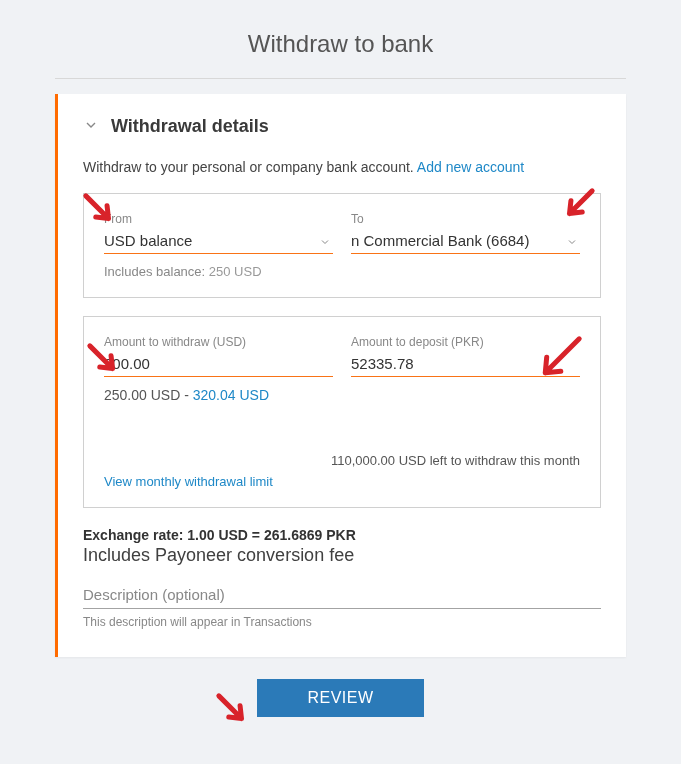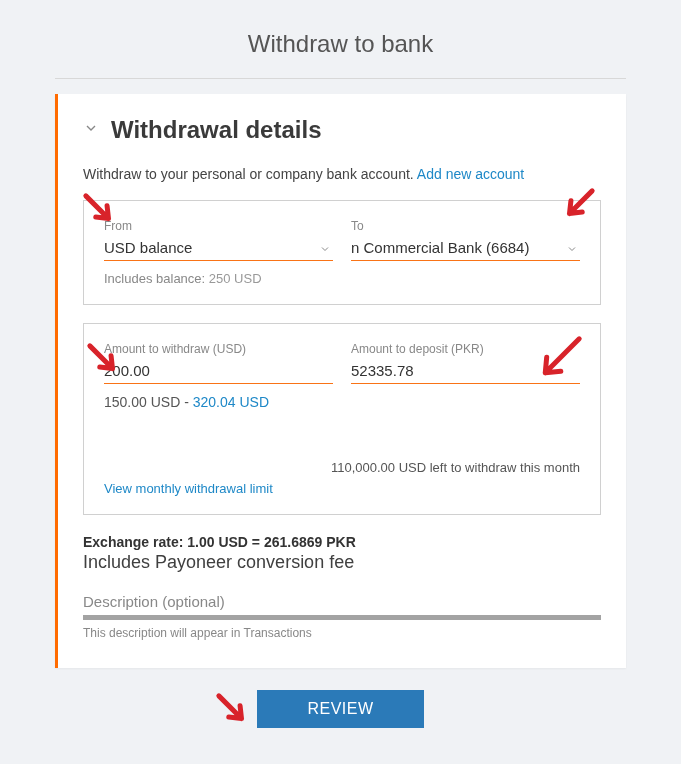--- a/index.html
+++ b/index.html
@@ -39,21 +39,21 @@
       margin-bottom: 22px;
     }
     .chevron-icon svg {
       width: 16px;
       height: 16px;
       stroke: #888;
       stroke-width: 2;
       fill: none;
     }
     .section-title {
-      font-size: 24px;
+      font-size: 18px;
       font-weight: 700;
       color: #3a3a3a;
     }
     .intro-line {
       font-size: 14px;
       color: #444;
       margin-bottom: 18px;
     }
     .link {
       color: #1e88c7;
@@ -133,21 +133,21 @@
       color: #333;
       margin-top: 19px;
     }
     .conversion-line {
       font-size: 18px;
       color: #404040;
       margin-top: 2px;
       margin-bottom: 20px;
     }
     .desc-field {
-      border-bottom: 5px solid #a3a3a3;
+      border-bottom: 1px solid #a3a3a3;
       padding-bottom: 5px;
       margin-top: 10px;
     }
     .desc-placeholder {
       font-size: 15px;
       color: #888;
     }
     .desc-hint {
       font-size: 12px;
       color: #888;
@@ -234,21 +234,21 @@
         </div>
       </div>
       <div class="field">
         <div class="field-label">Amount to deposit (PKR)</div>
         <div class="field-input">
           <div class="field-value">52335.78</div>
         </div>
       </div>
     </div>
     <div class="range-line">
-      <span>150.00 USD</span><span> - </span><span class="range-max">320.04 USD</span>
+      <span>250.00 USD</span><span> - </span><span class="range-max">320.04 USD</span>
     </div>
     <div class="remaining-line">110,000.00 USD left to withdraw this month</div>
     <div class="view-limit">View monthly withdrawal limit</div>
   </div>
 
   <div class="exchange-line">Exchange rate: 1.00 USD = 261.6869 PKR</div>
   <div class="conversion-line">Includes Payoneer conversion fee</div>
 
   <div class="desc-field">
     <div class="desc-placeholder">Description (optional)</div>

